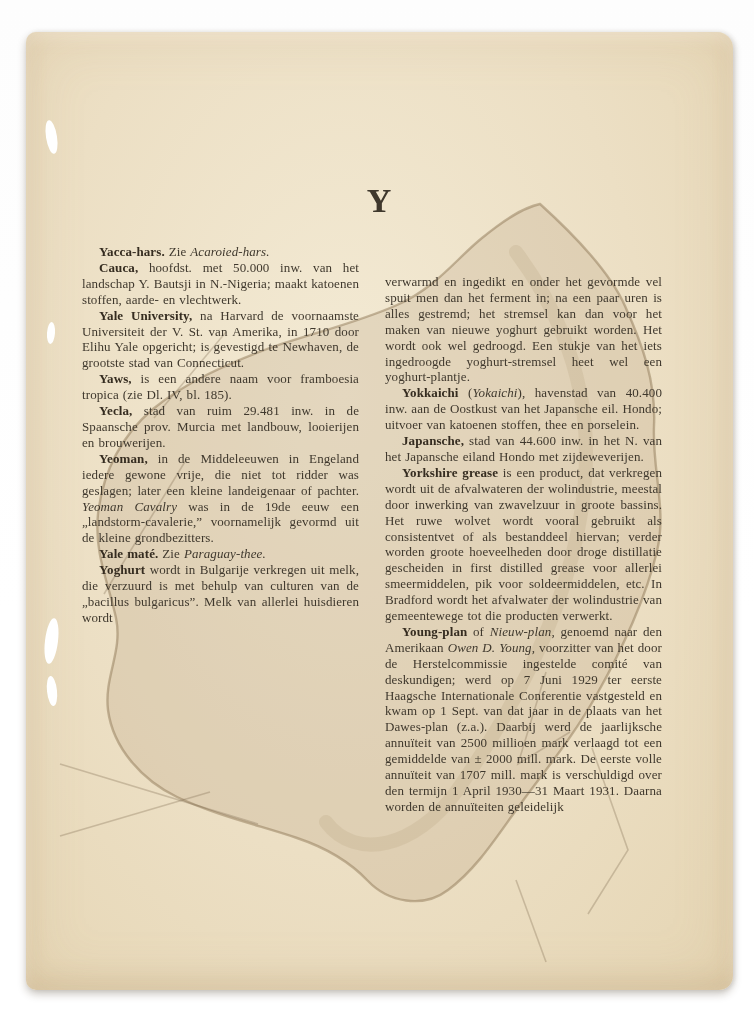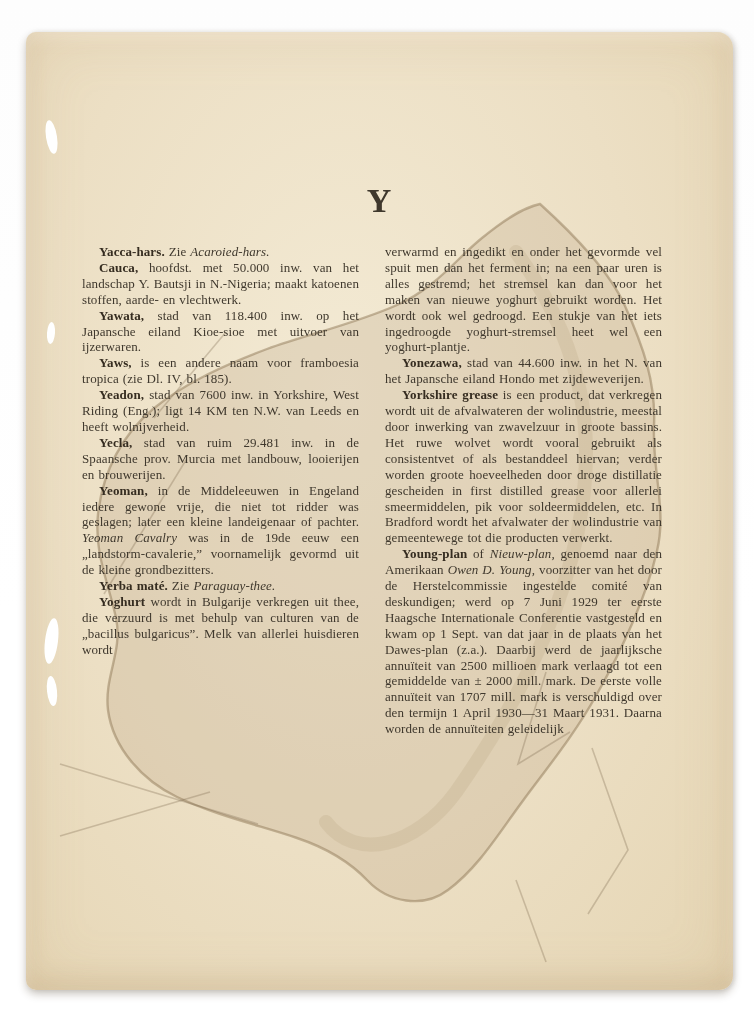--- a/index.html
+++ b/index.html
@@ -45,21 +45,21 @@
   }
   .col{
     width:277px;
     font-size:13px;line-height:15.9px;
     text-align:justify;
     letter-spacing:0.1px;
     word-spacing:0.6px;
     font-family:Liberation Serif, serif;
   }
   .entry{margin:0;text-indent:17px;}
-  .entry.noindent{text-indent:0;}
+  .entry.noindent{text-indent:0;margin-top:30px;}
   .b{font-weight:bold;color:#352c20;}
   .i{font-style:italic;}
   .n{}
 </style>
 </head>
 <body style="--ink: #3f382d;">
 
 <div class="scan">
   <div class="paper">
 
@@ -98,30 +98,30 @@
     <div class="notch notch2"></div>
     <div class="notch notch3"></div>
     <div class="notch notch4"></div>
 
     <div class="heading">Y</div>
 
     <div class="columns">
       <div class="col">
           <p class="entry"><span class="b">Yacca-hars.</span><span class="n"> Zie </span><span class="i">Acaroied-hars.</span></p>
           <p class="entry"><span class="b">Cauca,</span><span class="n"> hoofdst. met 50.000 inw. van het landschap Y. Bautsji in N.-Nigeria; maakt katoenen stoffen, aarde- en vlechtwerk.</span></p>
-          <p class="entry"><span class="b">Yawata,</span><span class="n"> stad van 118.400 inw. op het Japansche eiland Kioe-sioe met uitvoer van ijzerwaren.</span></p>
+          <p class="entry"><span class="b">Yale University,</span><span class="n"> na Harvard de voornaamste Universiteit der V. St. van Amerika, in 1710 door Elihu Yale opgericht; is gevestigd te Newhaven, de grootste stad van Connecticut.</span></p>
           <p class="entry"><span class="b">Yaws,</span><span class="n"> is een andere naam voor framboesia tropica (zie Dl. IV, bl. 185).</span></p>
-          <p class="entry"><span class="b">Yeadon,</span><span class="n"> stad van 7600 inw. in Yorkshire, West Riding (Eng.); ligt 14 KM ten N.W. van Leeds en heeft wolnijverheid.</span></p>
           <p class="entry"><span class="b">Yecla,</span><span class="n"> stad van ruim 29.481 inw. in de Spaansche prov. Murcia met landbouw, looierijen en brouwerijen.</span></p>
           <p class="entry"><span class="b">Yeoman,</span><span class="n"> in de Middeleeuwen in Engeland iedere gewone vrije, die niet tot ridder was geslagen; later een kleine landeigenaar of pachter. </span><span class="i">Yeoman Cavalry</span><span class="n"> was in de 19de eeuw een „landstorm-cavalerie,” voornamelijk gevormd uit de kleine grondbezitters.</span></p>
-          <p class="entry"><span class="b">Yerba maté.</span><span class="n"> Zie </span><span class="i">Paraguay-thee.</span></p>
-          <p class="entry"><span class="b">Yoghurt</span><span class="n"> wordt in Bulgarije verkregen uit thee, die verzuurd is met behulp van culturen van de „bacillus bulgaricus”. Melk van allerlei huisdieren wordt</span></p>
+          <p class="entry"><span class="b">Yale maté.</span><span class="n"> Zie </span><span class="i">Paraguay-thee.</span></p>
+          <p class="entry"><span class="b">Yoghurt</span><span class="n"> wordt in Bulgarije verkregen uit melk, die verzuurd is met behulp van culturen van de „bacillus bulgaricus”. Melk van allerlei huisdieren wordt</span></p>
         </div>
       <div class="col">
           <p class="entry noindent"><span class="n">verwarmd en ingedikt en onder het gevormde vel spuit men dan het ferment in; na een paar uren is alles gestremd; het stremsel kan dan voor het maken van nieuwe yoghurt gebruikt worden. Het wordt ook wel gedroogd. Een stukje van het iets ingedroogde yoghurt-stremsel heet wel een yoghurt-plantje.</span></p>
-          <p class="entry"><span class="b">Yonezawa,</span><span class="n"> stad van 44.600 inw. in het N. van het Japansche eiland Hondo met zijdeweverijen.</span></p>
+          <p class="entry"><span class="b">Yokkaichi</span><span class="n"> (</span><span class="i">Yokaichi</span><span class="n">), havenstad van 40.400 inw. aan de Oostkust van het Japansche eil. Hondo; uitvoer van katoenen stoffen, thee en porselein.</span></p>
+          <p class="entry"><span class="b">Japansche,</span><span class="n"> stad van 44.600 inw. in het N. van het Japansche eiland Hondo met zijdeweverijen.</span></p>
           <p class="entry"><span class="b">Yorkshire grease</span><span class="n"> is een product, dat verkregen wordt uit de afvalwateren der wolindustrie, meestal door inwerking van zwavelzuur in groote bassins. Het ruwe wolvet wordt vooral gebruikt als consistentvet of als bestanddeel hiervan; verder worden groote hoeveelheden door droge distillatie gescheiden in first distilled grease voor allerlei smeermiddelen, pik voor soldeermiddelen, etc. In Bradford wordt het afvalwater der wolindustrie van gemeentewege tot die producten verwerkt.</span></p>
           <p class="entry"><span class="b">Young-plan</span><span class="n"> of </span><span class="i">Nieuw-plan,</span><span class="n"> genoemd naar den Amerikaan </span><span class="i">Owen D. Young,</span><span class="n"> voorzitter van het door de Herstelcommissie ingestelde comité van deskundigen; werd op 7 Juni 1929 ter eerste Haagsche Internationale Conferentie vastgesteld en kwam op 1 Sept. van dat jaar in de plaats van het Dawes-plan (z.a.). Daarbij werd de jaarlijksche annuïteit van 2500 millioen mark verlaagd tot een gemiddelde van ± 2000 mill. mark. De eerste volle annuïteit van 1707 mill. mark is verschuldigd over den termijn 1 April 1930—31 Maart 1931. Daarna worden de annuïteiten geleidelijk</span></p>
         </div>
     </div>
 
   </div>
 </div>
 
 </body></html>

